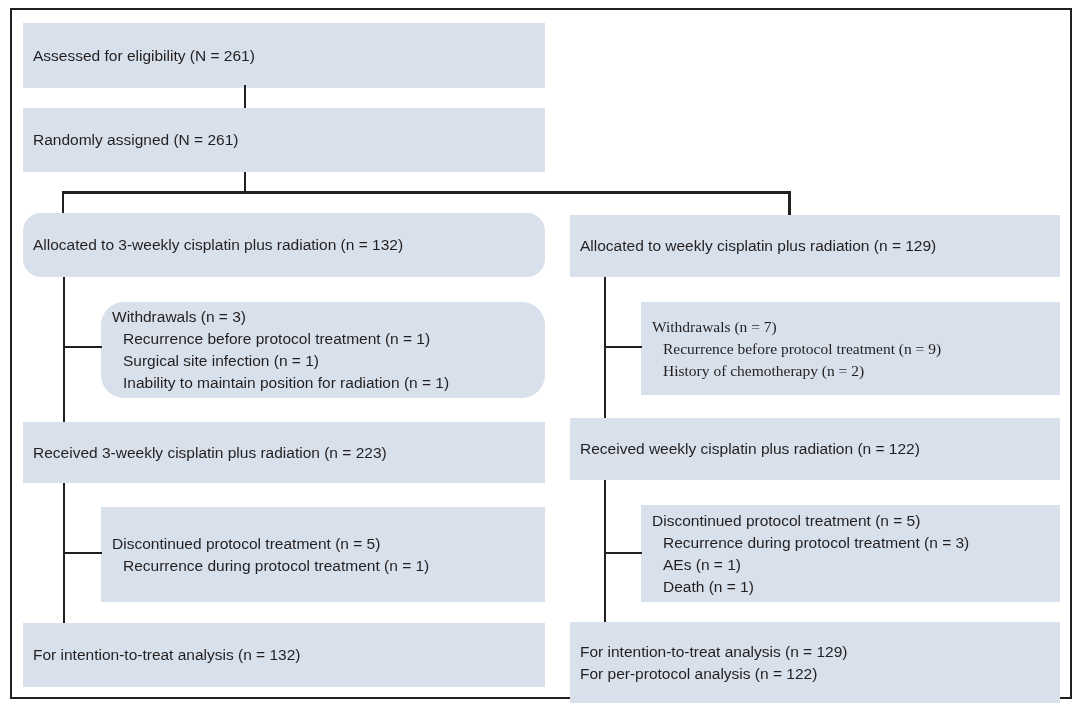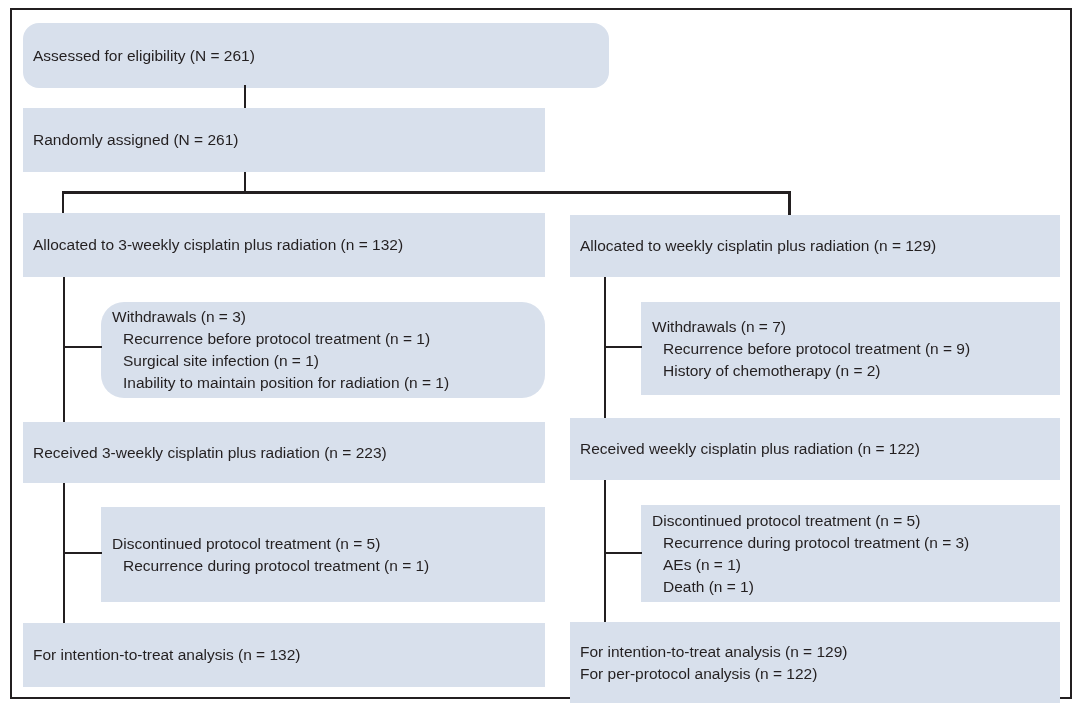--- a/index.html
+++ b/index.html
@@ -41,44 +41,44 @@
     background: #231f20;
   }
 </style>
 </head>
 <body>
 
 <div class="canvas">
 
   <div class="outer-border"></div>
 
-  <div class="box" style="left:23px; top:23px; width:586px; height:65px;border-radius:16px;">
+  <div class="box" style="left:23px; top:23px; width:522px; height:65px;">
     <div>Assessed for eligibility (N = 261)</div>
   </div>
 
   <div class="box" style="left:23px; top:108px; width:522px; height:64px;">
     <div>Randomly assigned (N = 261)</div>
   </div>
 
-  <div class="box" style="left:23px; top:213px; width:522px; height:64px;">
+  <div class="box" style="left:23px; top:213px; width:522px; height:64px;border-radius:18px;">
     <div>Allocated to 3-weekly cisplatin plus radiation (n = 132)</div>
   </div>
 
   <div class="box" style="left:570px; top:215px; width:490px; height:62px;">
     <div>Allocated to weekly cisplatin plus radiation (n = 129)</div>
   </div>
 
   <div class="box" style="left:101px; top:302px; width:444px; height:96px; padding-left:11px;border-radius:23px;">
     <div>Withdrawals (n = 3)</div>
     <div class="detail">Recurrence before protocol treatment (n = 1)</div>
     <div class="detail">Surgical site infection (n = 1)</div>
     <div class="detail">Inability to maintain position for radiation (n = 1)</div>
   </div>
 
-  <div class="box" style="left:641px; top:302px; width:419px; height:93px; padding-left:11px;">
+  <div class="box" style="left:641px; top:302px; width:419px; height:93px; padding-left:11px;font-family:Liberation Serif, serif;">
     <div>Withdrawals (n = 7)</div>
     <div class="detail">Recurrence before protocol treatment (n = 9)</div>
     <div class="detail">History of chemotherapy (n = 2)</div>
   </div>
 
   <div class="box" style="left:23px; top:422px; width:522px; height:61px;">
     <div>Received 3-weekly cisplatin plus radiation (n = 223)</div>
   </div>
 
   <div class="box" style="left:570px; top:418px; width:490px; height:62px;">

